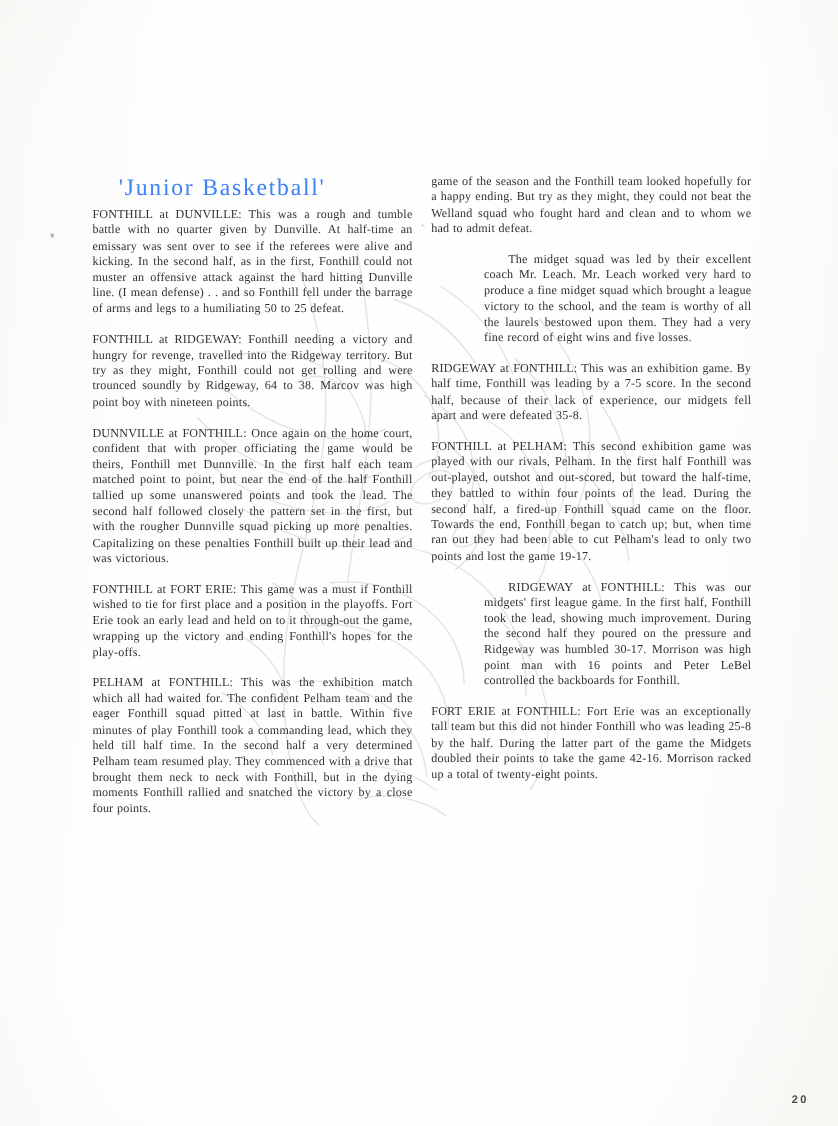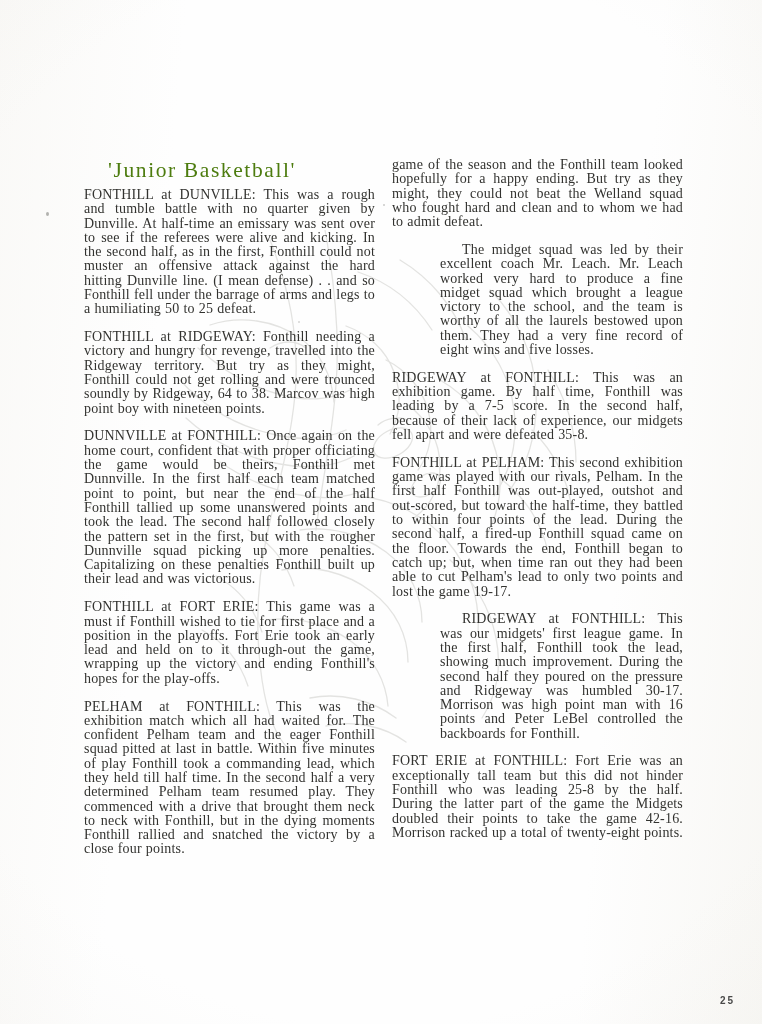--- a/index.html
+++ b/index.html
@@ -54,39 +54,39 @@
   .col {
     width: 291px;
     flex: 0 0 291px;
   }
 
   .heading {
     font-family: "Liberation Serif", "DejaVu Serif", serif;
     font-size: 21.5px;
     letter-spacing: 1.6px;
     text-align: center;
-    color: #4d7c0f;
+    color: #3b82f6;
     font-weight: 400;
     margin: 0 0 6px 0;
     white-space: nowrap;
   }
   .heading.junior {
     text-align: left;
     padding-left: 24px;
     margin-bottom: 5px;
   }
   .heading.midget {
     margin-top: 27px;
     margin-bottom: 10px;
     padding-left: 6px;
   }
 
   p.body {
     margin: 0 0 13.5px 0;
-    font-size: 14px;
+    font-size: 11px;
     line-height: 14.3px;
     text-align: justify;
     text-align-last: left;
     letter-spacing: 0.18px;
     word-spacing: 0.4px;
     color: #32322f;
   }
   p.body.indent {
     text-indent: 22px;
     margin-left: 48px;
@@ -180,15 +180,15 @@
         <p class="body indent">The midget squad was led by their excellent coach Mr. Leach. Mr. Leach worked very hard to produce a fine midget squad which brought a league victory to the school, and the team is worthy of all the laurels bestowed upon them. They had a very fine record of eight wins and five losses.</p>
         <p class="body">RIDGEWAY at FONTHILL: This was an exhibition game. By half time, Fonthill was leading by a 7-5 score. In the second half, because of their lack of experience, our midgets fell apart and were defeated 35-8.</p>
         <p class="body">FONTHILL at PELHAM: This second exhibition game was played with our rivals, Pelham. In the first half Fonthill was out-played, outshot and out-scored, but toward the half-time, they battled to within four points of the lead. During the second half, a fired-up Fonthill squad came on the floor. Towards the end, Fonthill began to catch up; but, when time ran out they had been able to cut Pelham's lead to only two points and lost the game 19-17.</p>
         <p class="body indent">RIDGEWAY at FONTHILL: This was our midgets' first league game. In the first half, Fonthill took the lead, showing much improvement. During the second half they poured on the pressure and Ridgeway was humbled 30-17. Morrison was high point man with 16 points and Peter LeBel controlled the backboards for Fonthill.</p>
         <p class="body">FORT ERIE at FONTHILL: Fort Erie was an exceptionally tall team but this did not hinder Fonthill who was leading 25-8 by the half. During the latter part of the game the Midgets doubled their points to take the game 42-16. Morrison racked up a total of twenty-eight points.</p>
       </div>
 
     </div>
   </div>
 
-  <div class="pagenum">25</div>
+  <div class="pagenum">20</div>
 
 </div>
 
 </body></html>

